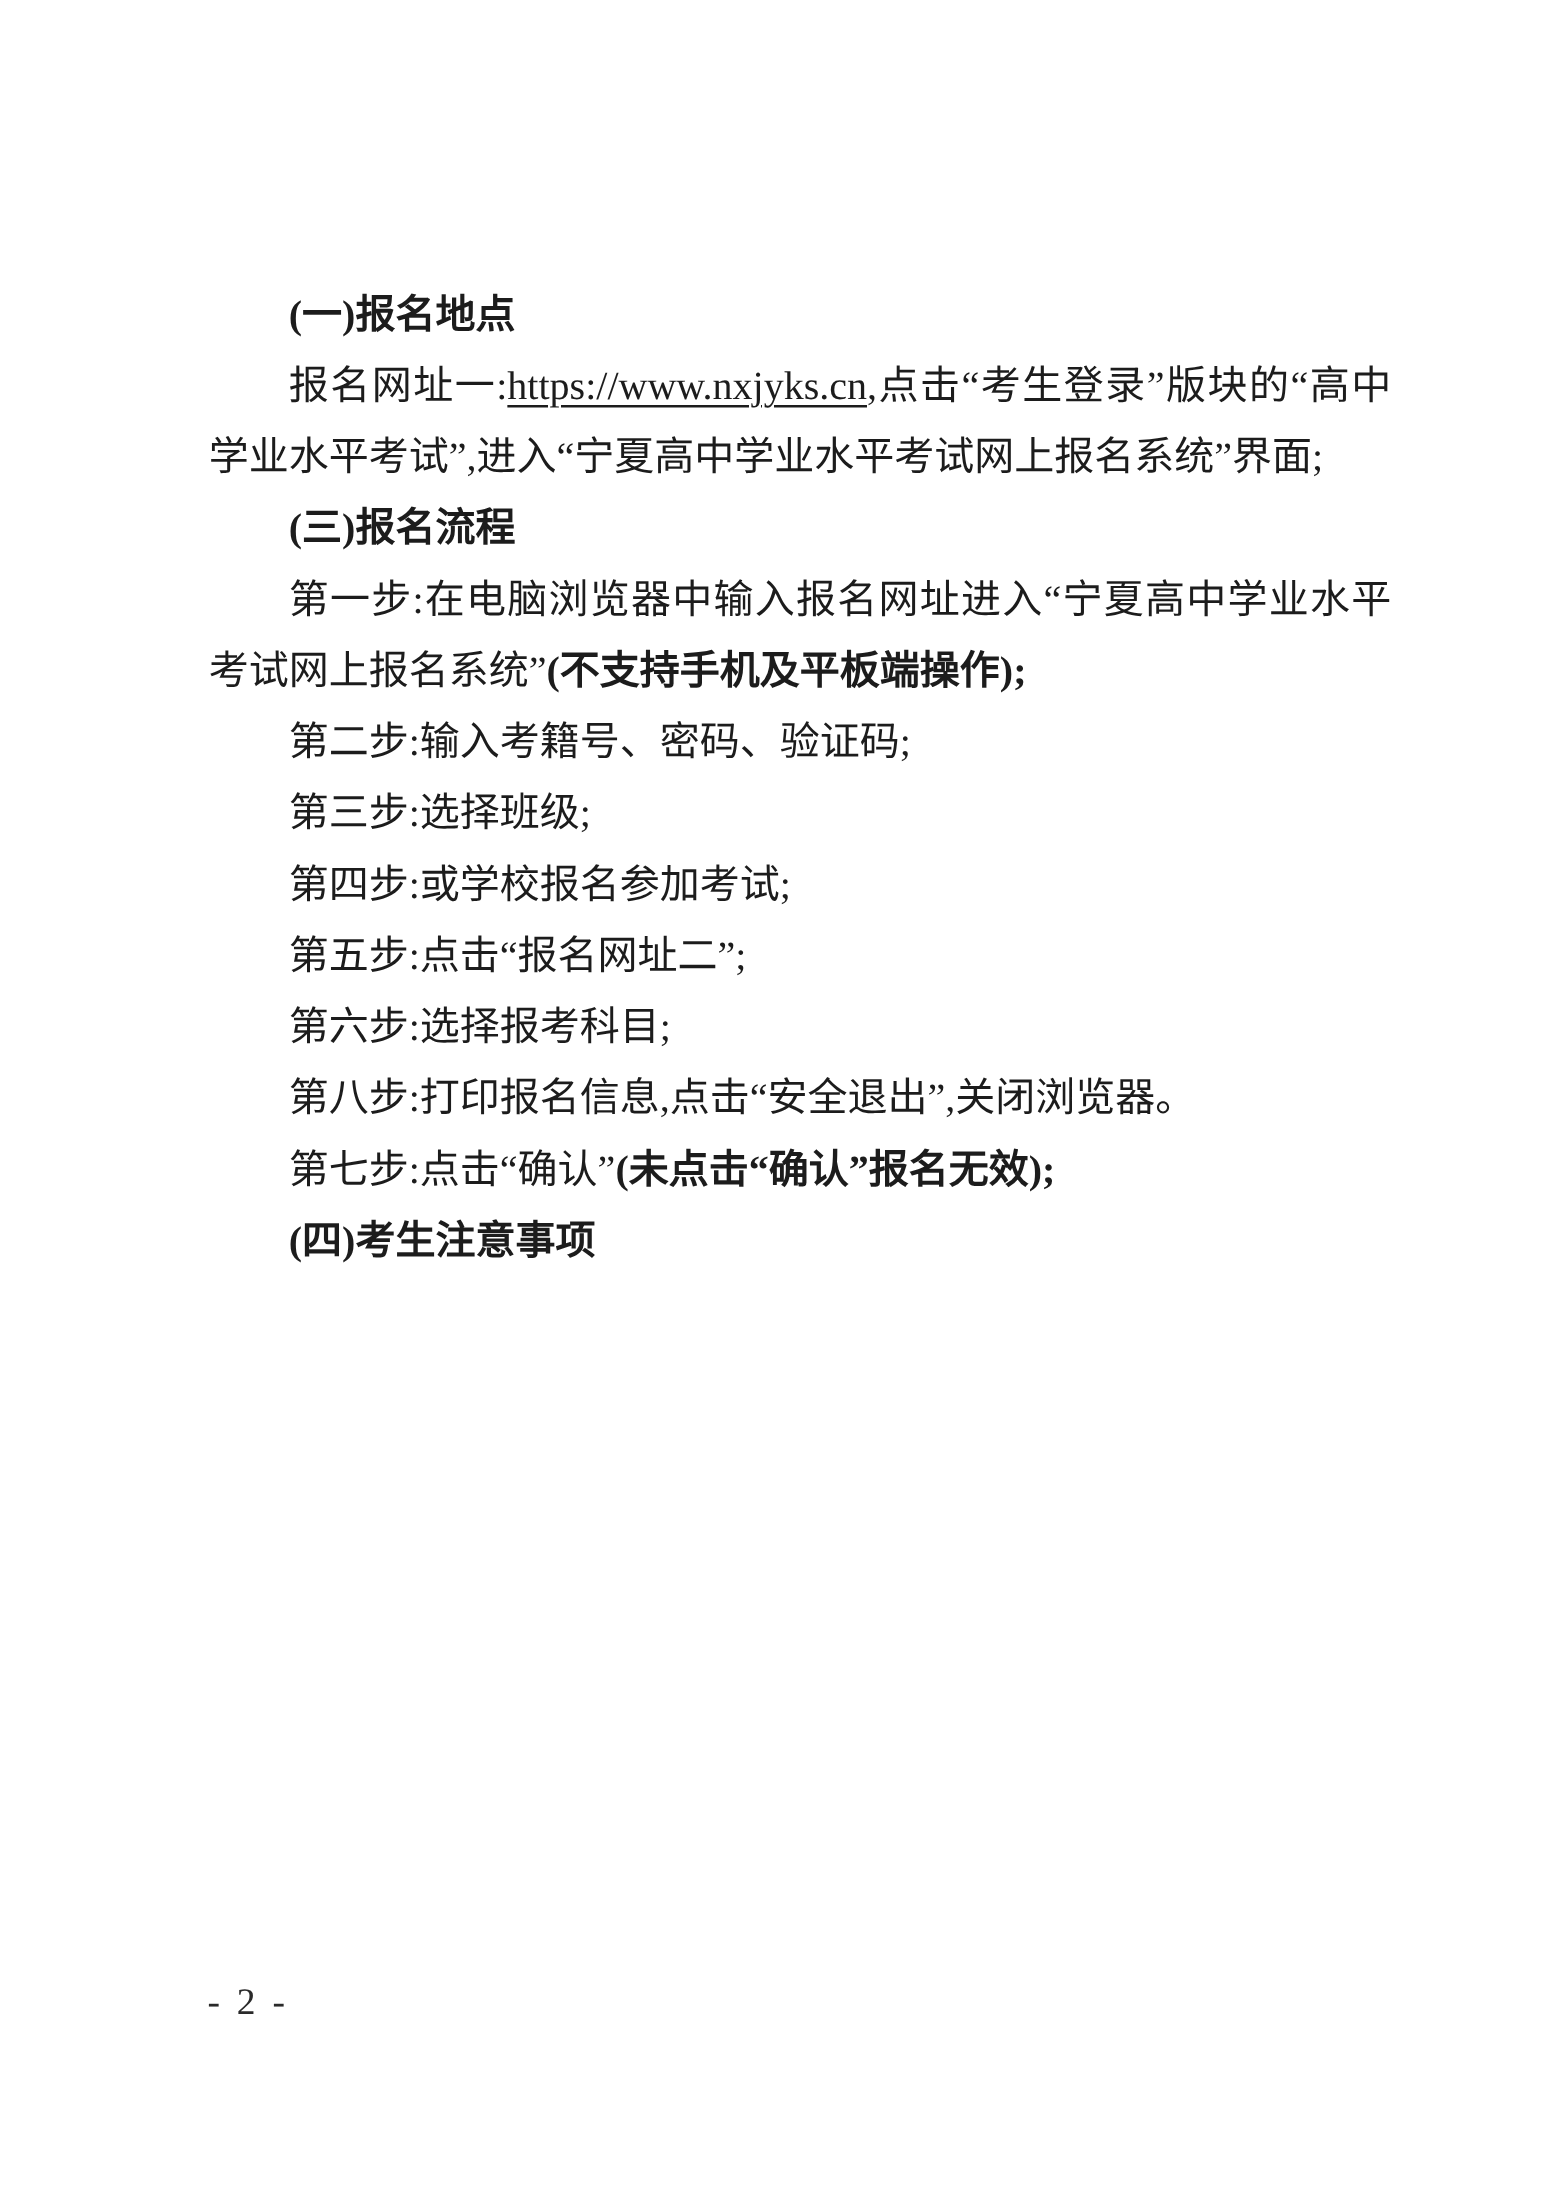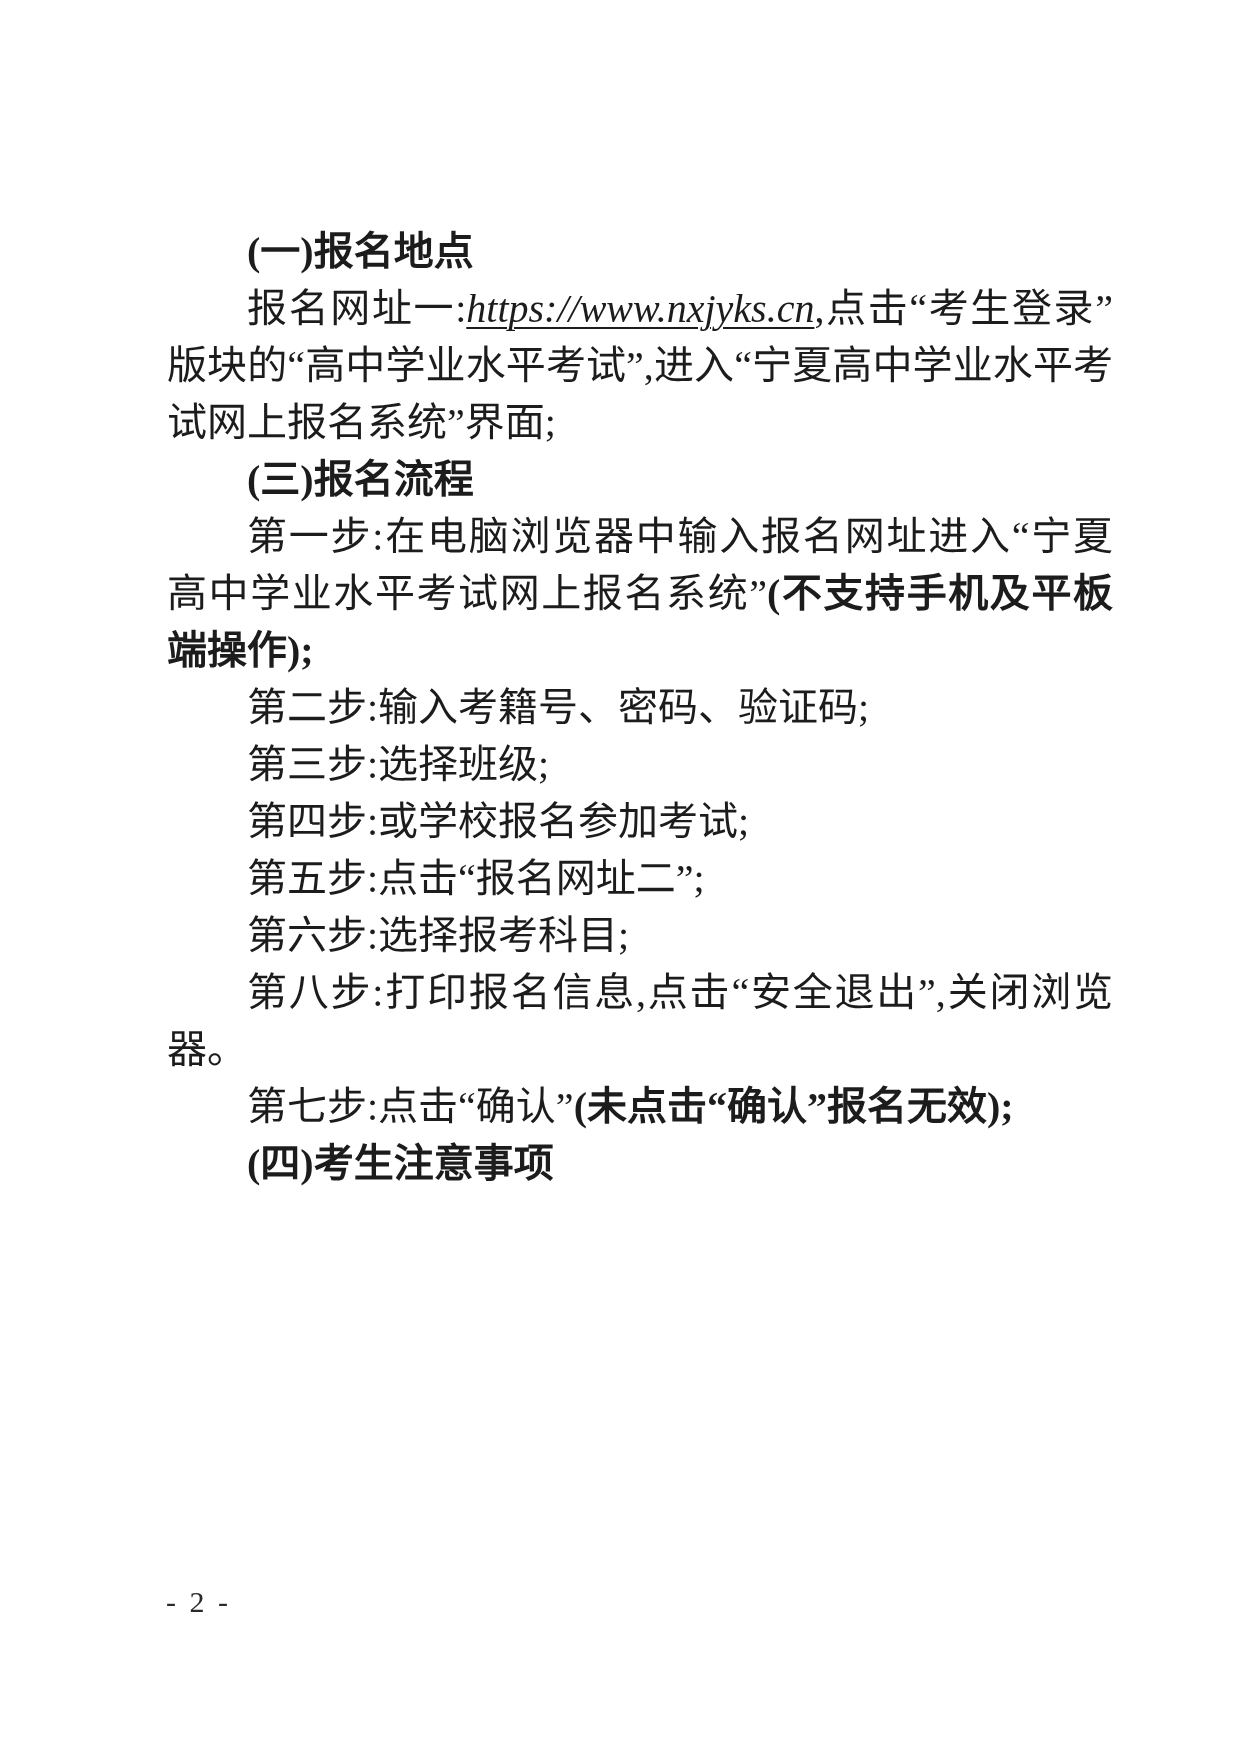--- a/index.html
+++ b/index.html
@@ -14,32 +14,32 @@
     background: #ffffff;
     overflow: hidden;
     font-family: "Liberation Serif", serif;
     color: #1c1c1c;
   }
   .content {
     position: absolute;
     left: 167px;
     top: 223px;
     width: 946px;
-    font-size: 40px;
+    font-size: 32px;
     line-height: 57px;
     text-align: justify;
   }
   .content p {
     margin: 0;
     padding: 0;
     text-indent: 2em;
   }
   .content p.heading { font-weight: bold; }
   .b { font-weight: bold; }
-  .u { text-decoration: underline; text-decoration-thickness: 2px; text-underline-offset: 5px; font-style: italic; }
+  .u { text-decoration: underline; text-decoration-thickness: 2px; text-underline-offset: 5px; }
   .footer {
     position: absolute;
     left: 166px;
     top: 1585px;
     font-size: 30px;
     letter-spacing: 3px;
     color: #2a2a2a;
   }
 </style>
 </head>

